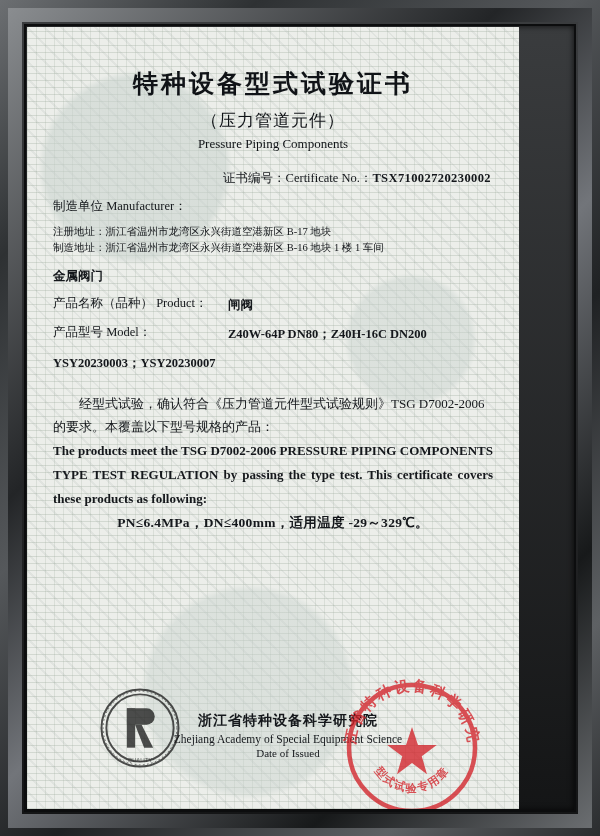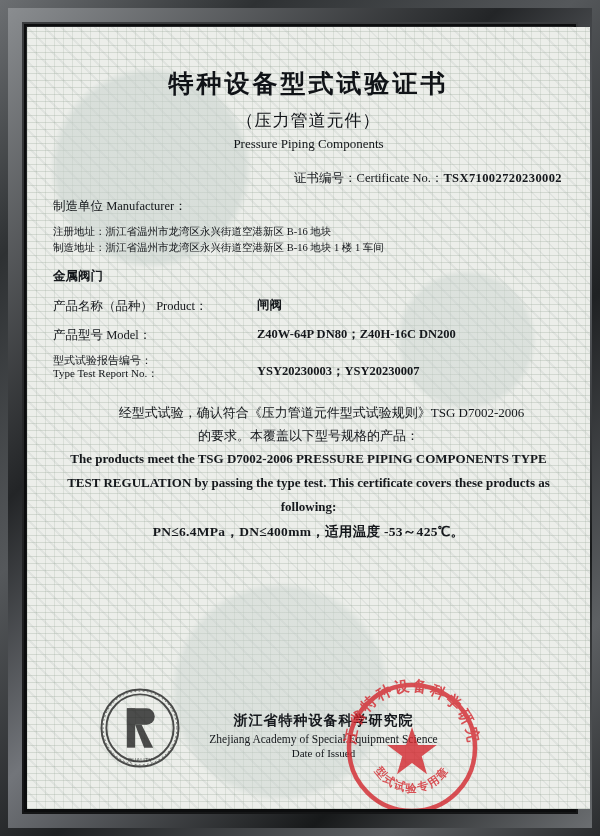--- a/index.html
+++ b/index.html
@@ -39,21 +39,21 @@
     width: 552px; height: 788px;
     box-sizing: border-box;
     border: 2px solid #0c0d0e;
     box-shadow: inset 0 0 6px rgba(0,0,0,.8);
   }
 
   
   #paper {
     position: absolute;
     left: 27px; top: 27px;
-    width: 563px; height: 782px;
+    width: 492px; height: 782px;
     box-sizing: border-box;
     background-color: #eceeea;
     background-image:
       repeating-linear-gradient(0deg, rgba(150,165,150,.30) 0px, rgba(150,165,150,.30) 1px, rgba(255,255,255,0) 1px, rgba(255,255,255,0) 7px),
       repeating-linear-gradient(90deg, rgba(150,165,150,.22) 0px, rgba(150,165,150,.22) 1px, rgba(255,255,255,0) 1px, rgba(255,255,255,0) 9px),
       repeating-linear-gradient(45deg, rgba(170,180,175,.18) 0px, rgba(170,180,175,.18) 2px, rgba(255,255,255,0) 2px, rgba(255,255,255,0) 12px);
     overflow: hidden;
     color: #15181c;
   }
   
@@ -109,23 +109,22 @@
     text-align: right;
     font-size: 12.5px;
     padding-right: 2px;
   }
   .certno .val { font-weight: bold; letter-spacing: .4px; }
 
   
   .fields { margin-top: 12px; }
   .row {
     display: flex;
-    align-items: flex-end;
+    align-items: flex-start;
     margin-bottom: 11px;
-    gap: 29px;
   }
   .row .lbl {
     width: 175px;
     flex: 0 0 175px;
     font-size: 12.5px;
     line-height: 1.15;
   }
   .row .lbl.two-line { font-size: 11px; line-height: 1.2; }
   .row .val {
     flex: 1;
@@ -141,21 +140,21 @@
     line-height: 1.5;
   }
   .row.addr .val { padding-top: 0; }
 
   
   .body {
     margin-top: 22px;
     font-size: 13px;
     line-height: 1.75;
   }
-  .body p { margin: 0; text-align: center; }
+  .body p { margin: 0; }
   .p-cn {
     text-indent: 2em;
     font-size: 13px;
   }
   .p-cn2 { font-size: 13px; }
   .p-en {
     margin-top: 4px;
     font-weight: bold;
     font-size: 13px;
     text-align: justify;
@@ -226,21 +225,21 @@
 
         <div class="row">
           <div class="lbl">
             <span>制造单位</span>
             <span>Manufacturer：</span>
           </div>
         </div>
 
         <div class="row addr">
           <div class="val">
-            <span class="sub">注册地址：浙江省温州市龙湾区永兴街道空港新区 B-16 地块</span>
+            <span class="sub">注册地址：浙江省温州市龙湾区永兴街道空港新区 B-17 地块</span>
             <span class="sub">制造地址：浙江省温州市龙湾区永兴街道空港新区 B-16 地块 1 楼 1 车间</span>
           </div>
         </div>
 
         <div class="row">
           <div class="val">金属阀门</div>
         </div>
 
         <div class="row">
           <div class="lbl">
@@ -252,34 +251,30 @@
 
         <div class="row">
           <div class="lbl">
             <span>产品型号</span>
             <span>Model：</span>
           </div>
           <div class="val">Z40W-64P DN80；Z40H-16C DN200</div>
         </div>
 
         <div class="row">
-          <div class="lbl two-line">
-            <div>型式试验报告编号：</div>
-            <div>Type Test Report No.：</div>
-          </div>
           <div class="val">YSY20230003；YSY20230007</div>
         </div>
 
       </div>
 
       <div class="body">
         <p class="p-cn">经型式试验，确认符合《压力管道元件型式试验规则》TSG D7002-2006</p>
         <p class="p-cn2">的要求。本覆盖以下型号规格的产品：</p>
         <p class="p-en">The products meet the TSG D7002-2006 PRESSURE PIPING COMPONENTS TYPE TEST REGULATION by passing the type test. This certificate covers these products as following:</p>
-        <p class="spec">PN≤6.4MPa，DN≤400mm，适用温度 -53～425℃。</p>
+        <p class="spec">PN≤6.4MPa，DN≤400mm，适用温度 -29～329℃。</p>
       </div>
 
     </div>
 
     <div id="sigblock">
       <div class="sig-inner">
         <div class="org-cn">浙江省特种设备科学研究院</div>
         <div class="org-en">Zhejiang Academy of Special Equipment Science</div>
         <div class="date-en">Date of Issued</div>
       </div>

